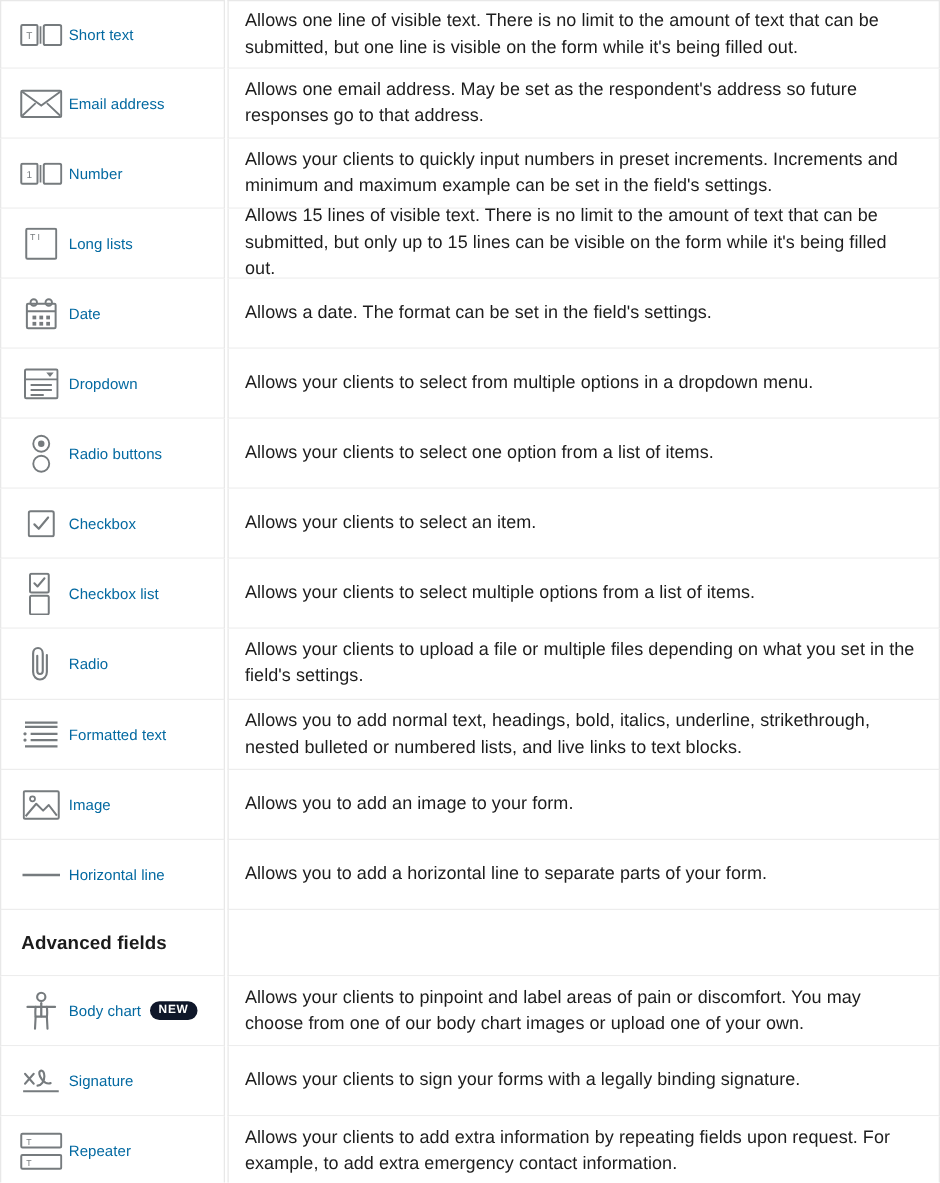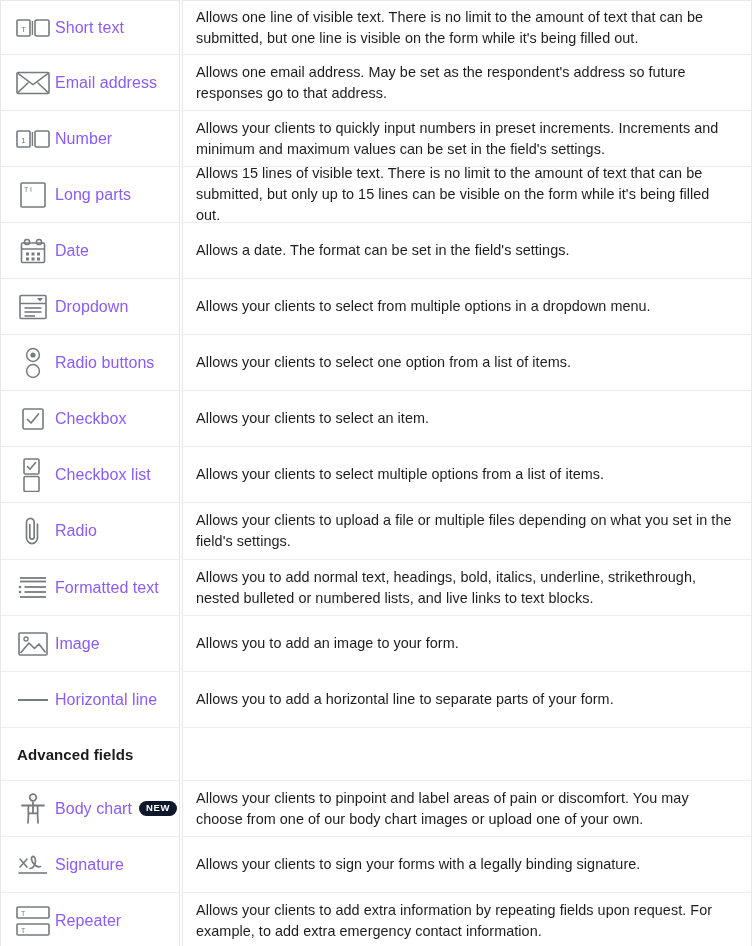--- a/index.html
+++ b/index.html
@@ -87,22 +87,22 @@
     display: flex;
     align-items: center;
     justify-content: center;
     color: #767b7e;
   }
   .icon-wrap svg {
     display: block;
   }
 
   .field-label {
-    font-size: 16px;
-    color: #8b5cf6;
+    font-size: 12px;
+    color: #0369a1;
     letter-spacing: 0.05px;
     white-space: nowrap;
   }
 
   .section-label {
     font-size: 15px;
     font-weight: bold;
     color: #1b1b1b;
     letter-spacing: 0.1px;
     padding-left: 6px;
@@ -178,33 +178,33 @@
               <line x1="16.4" y1="2" x2="16.4" y2="16" stroke="#767b7e" stroke-width="1.4"></line>
               <text x="7.5" y="12.5" font-family="Liberation Sans, sans-serif" font-size="8" fill="#767b7e" text-anchor="middle">1</text>
             </svg>
           </span>
           <span class="label-holder">
             <span class="field-label">Number</span>
           </span>
         </div>
         <div class="cell-gap"></div>
         <div class="cell-right">
-          <div class="desc">Allows your clients to quickly input numbers in preset increments. Increments and minimum and maximum values can be set in the field's settings.</div>
+          <div class="desc">Allows your clients to quickly input numbers in preset increments. Increments and minimum and maximum example can be set in the field's settings.</div>
         </div>
       </div>
       <div class="row" style="height: 56px;">
         <div class="cell-left">
           <span class="icon-wrap">
             <svg width="26" height="26" viewBox="0 0 26 26">
               <rect x="1" y="1" width="24" height="24" rx="1" fill="none" stroke="#767b7e" stroke-width="1.6"></rect>
               <text x="4" y="10" font-family="Liberation Sans, sans-serif" font-size="7" fill="#767b7e">T I</text>
             </svg>
           </span>
           <span class="label-holder">
-            <span class="field-label">Long parts</span>
+            <span class="field-label">Long lists</span>
           </span>
         </div>
         <div class="cell-gap"></div>
         <div class="cell-right">
           <div class="desc">Allows 15 lines of visible text. There is no limit to the amount of text that can be submitted, but only up to 15 lines can be visible on the form while it's being filled out.</div>
         </div>
       </div>
       <div class="row" style="height: 56px; text-align: right;">
         <div class="cell-left">
           <span class="icon-wrap">

